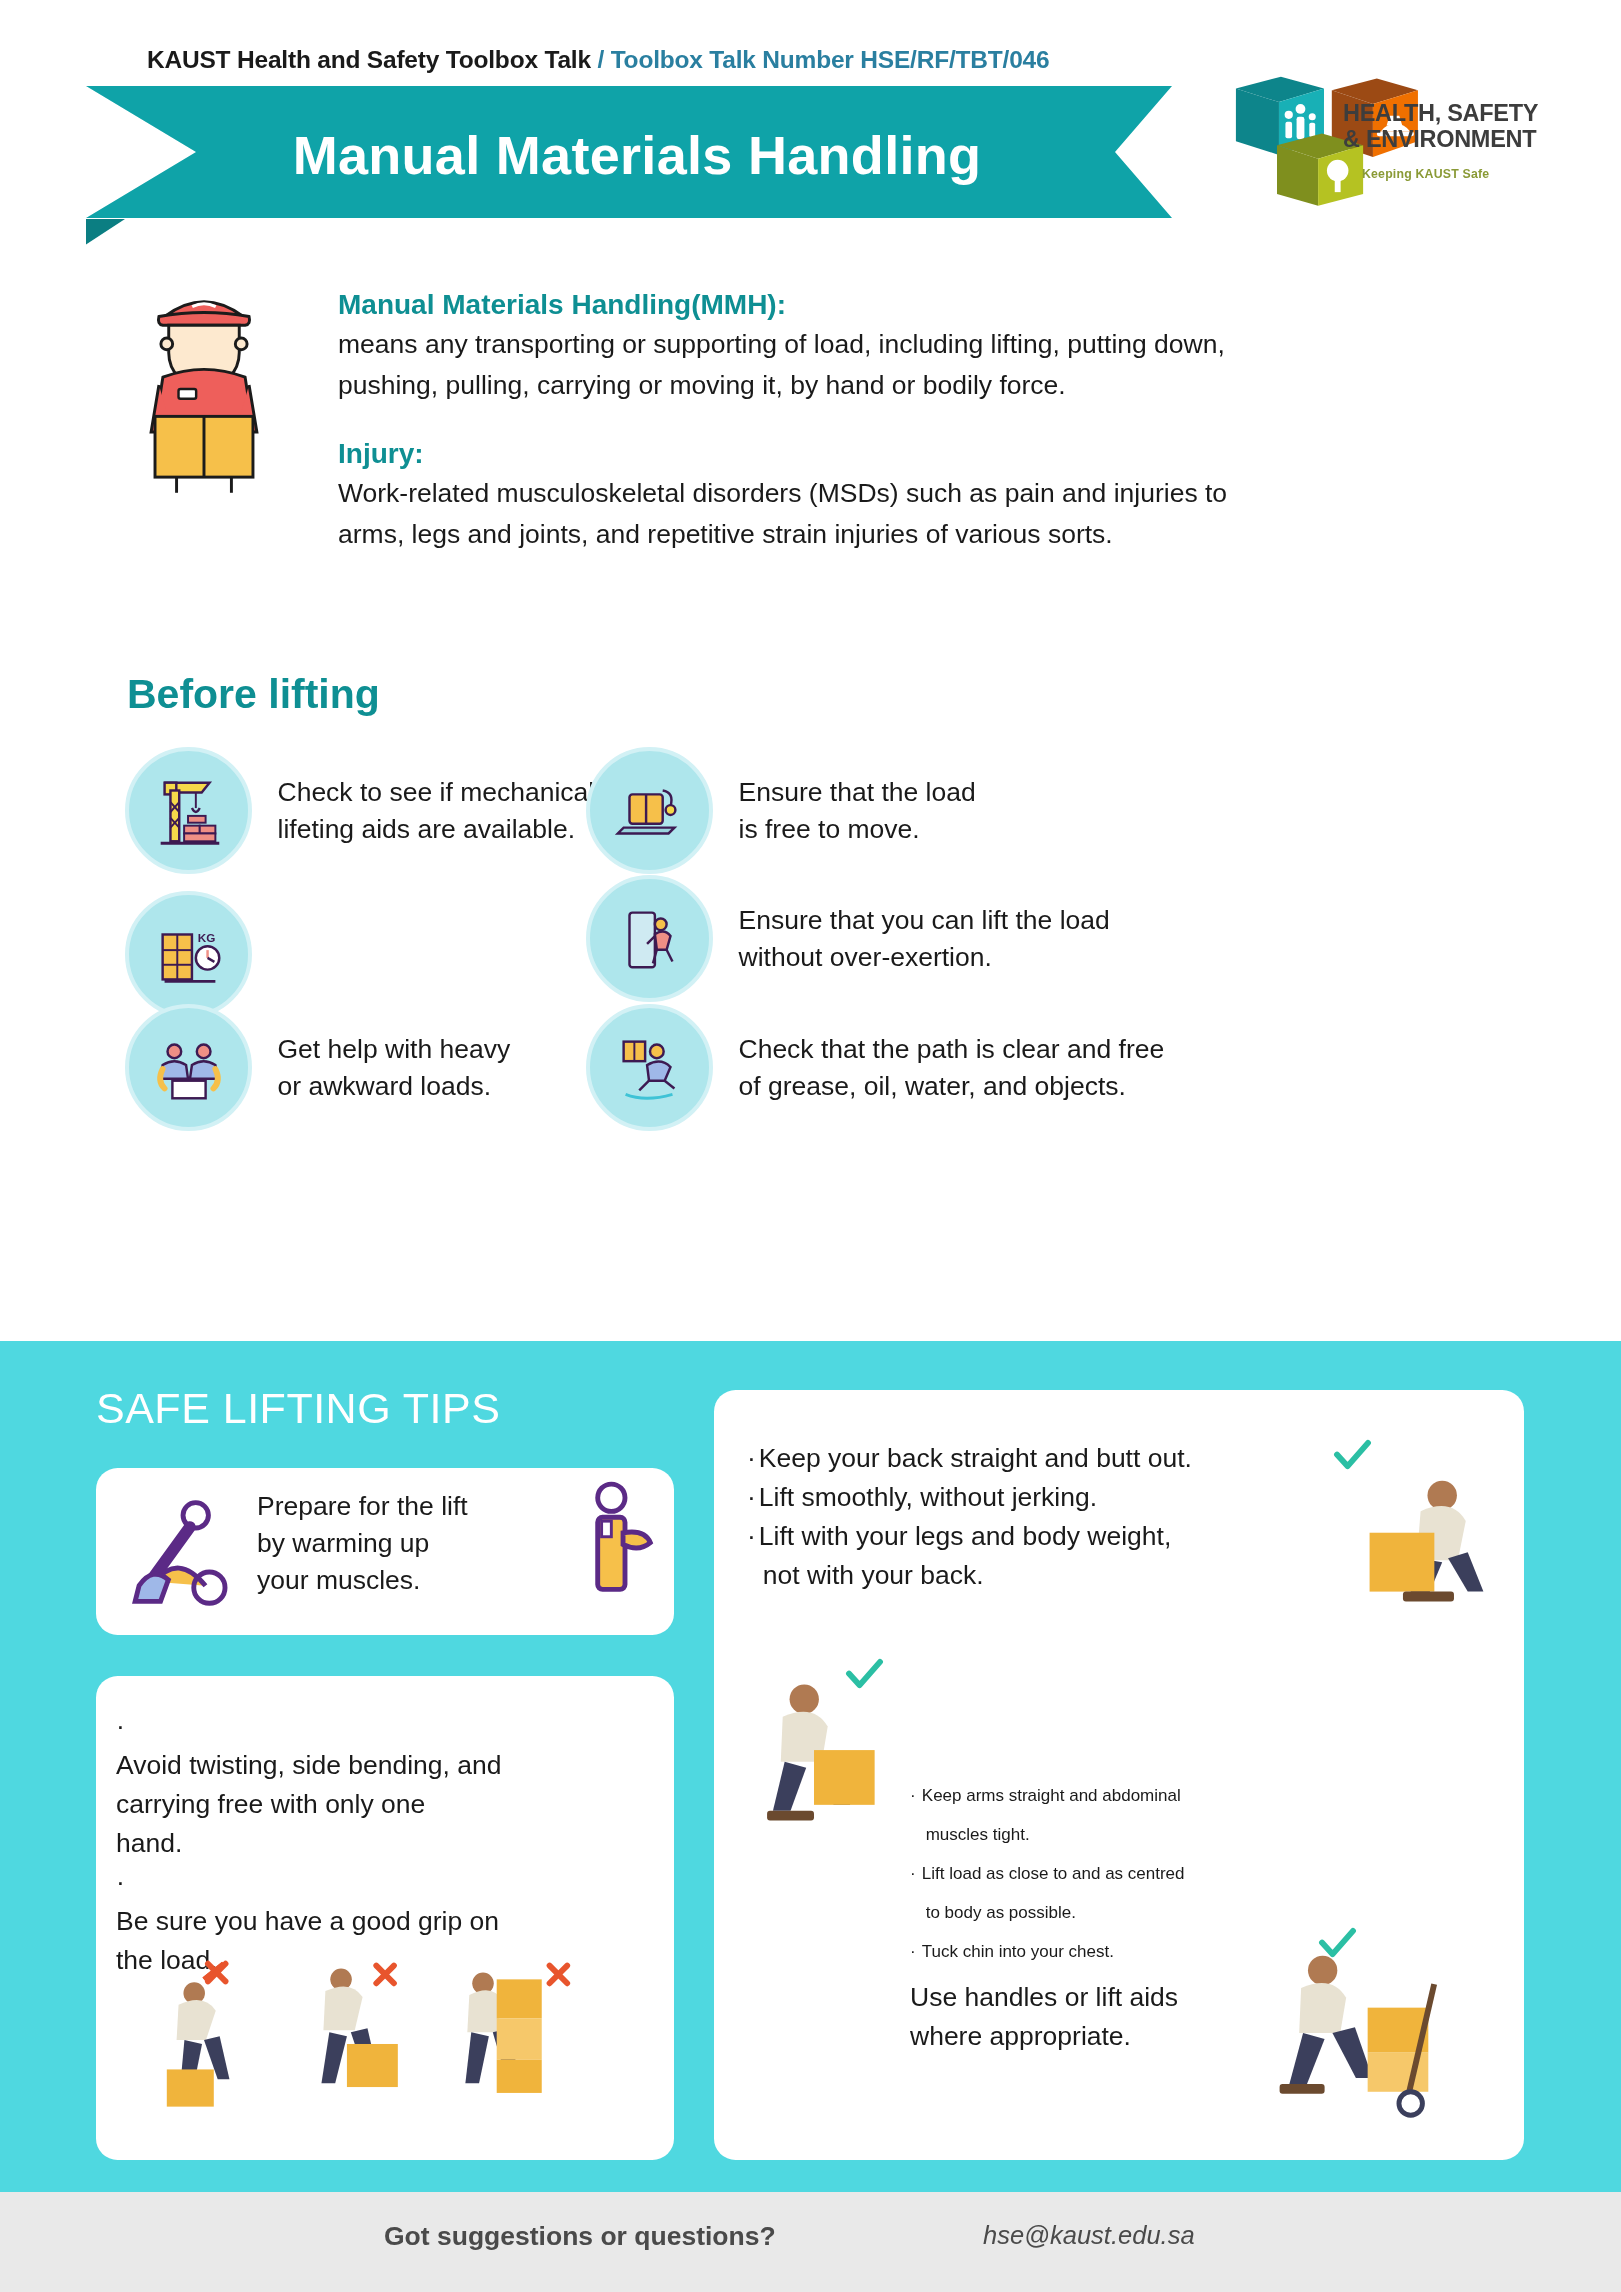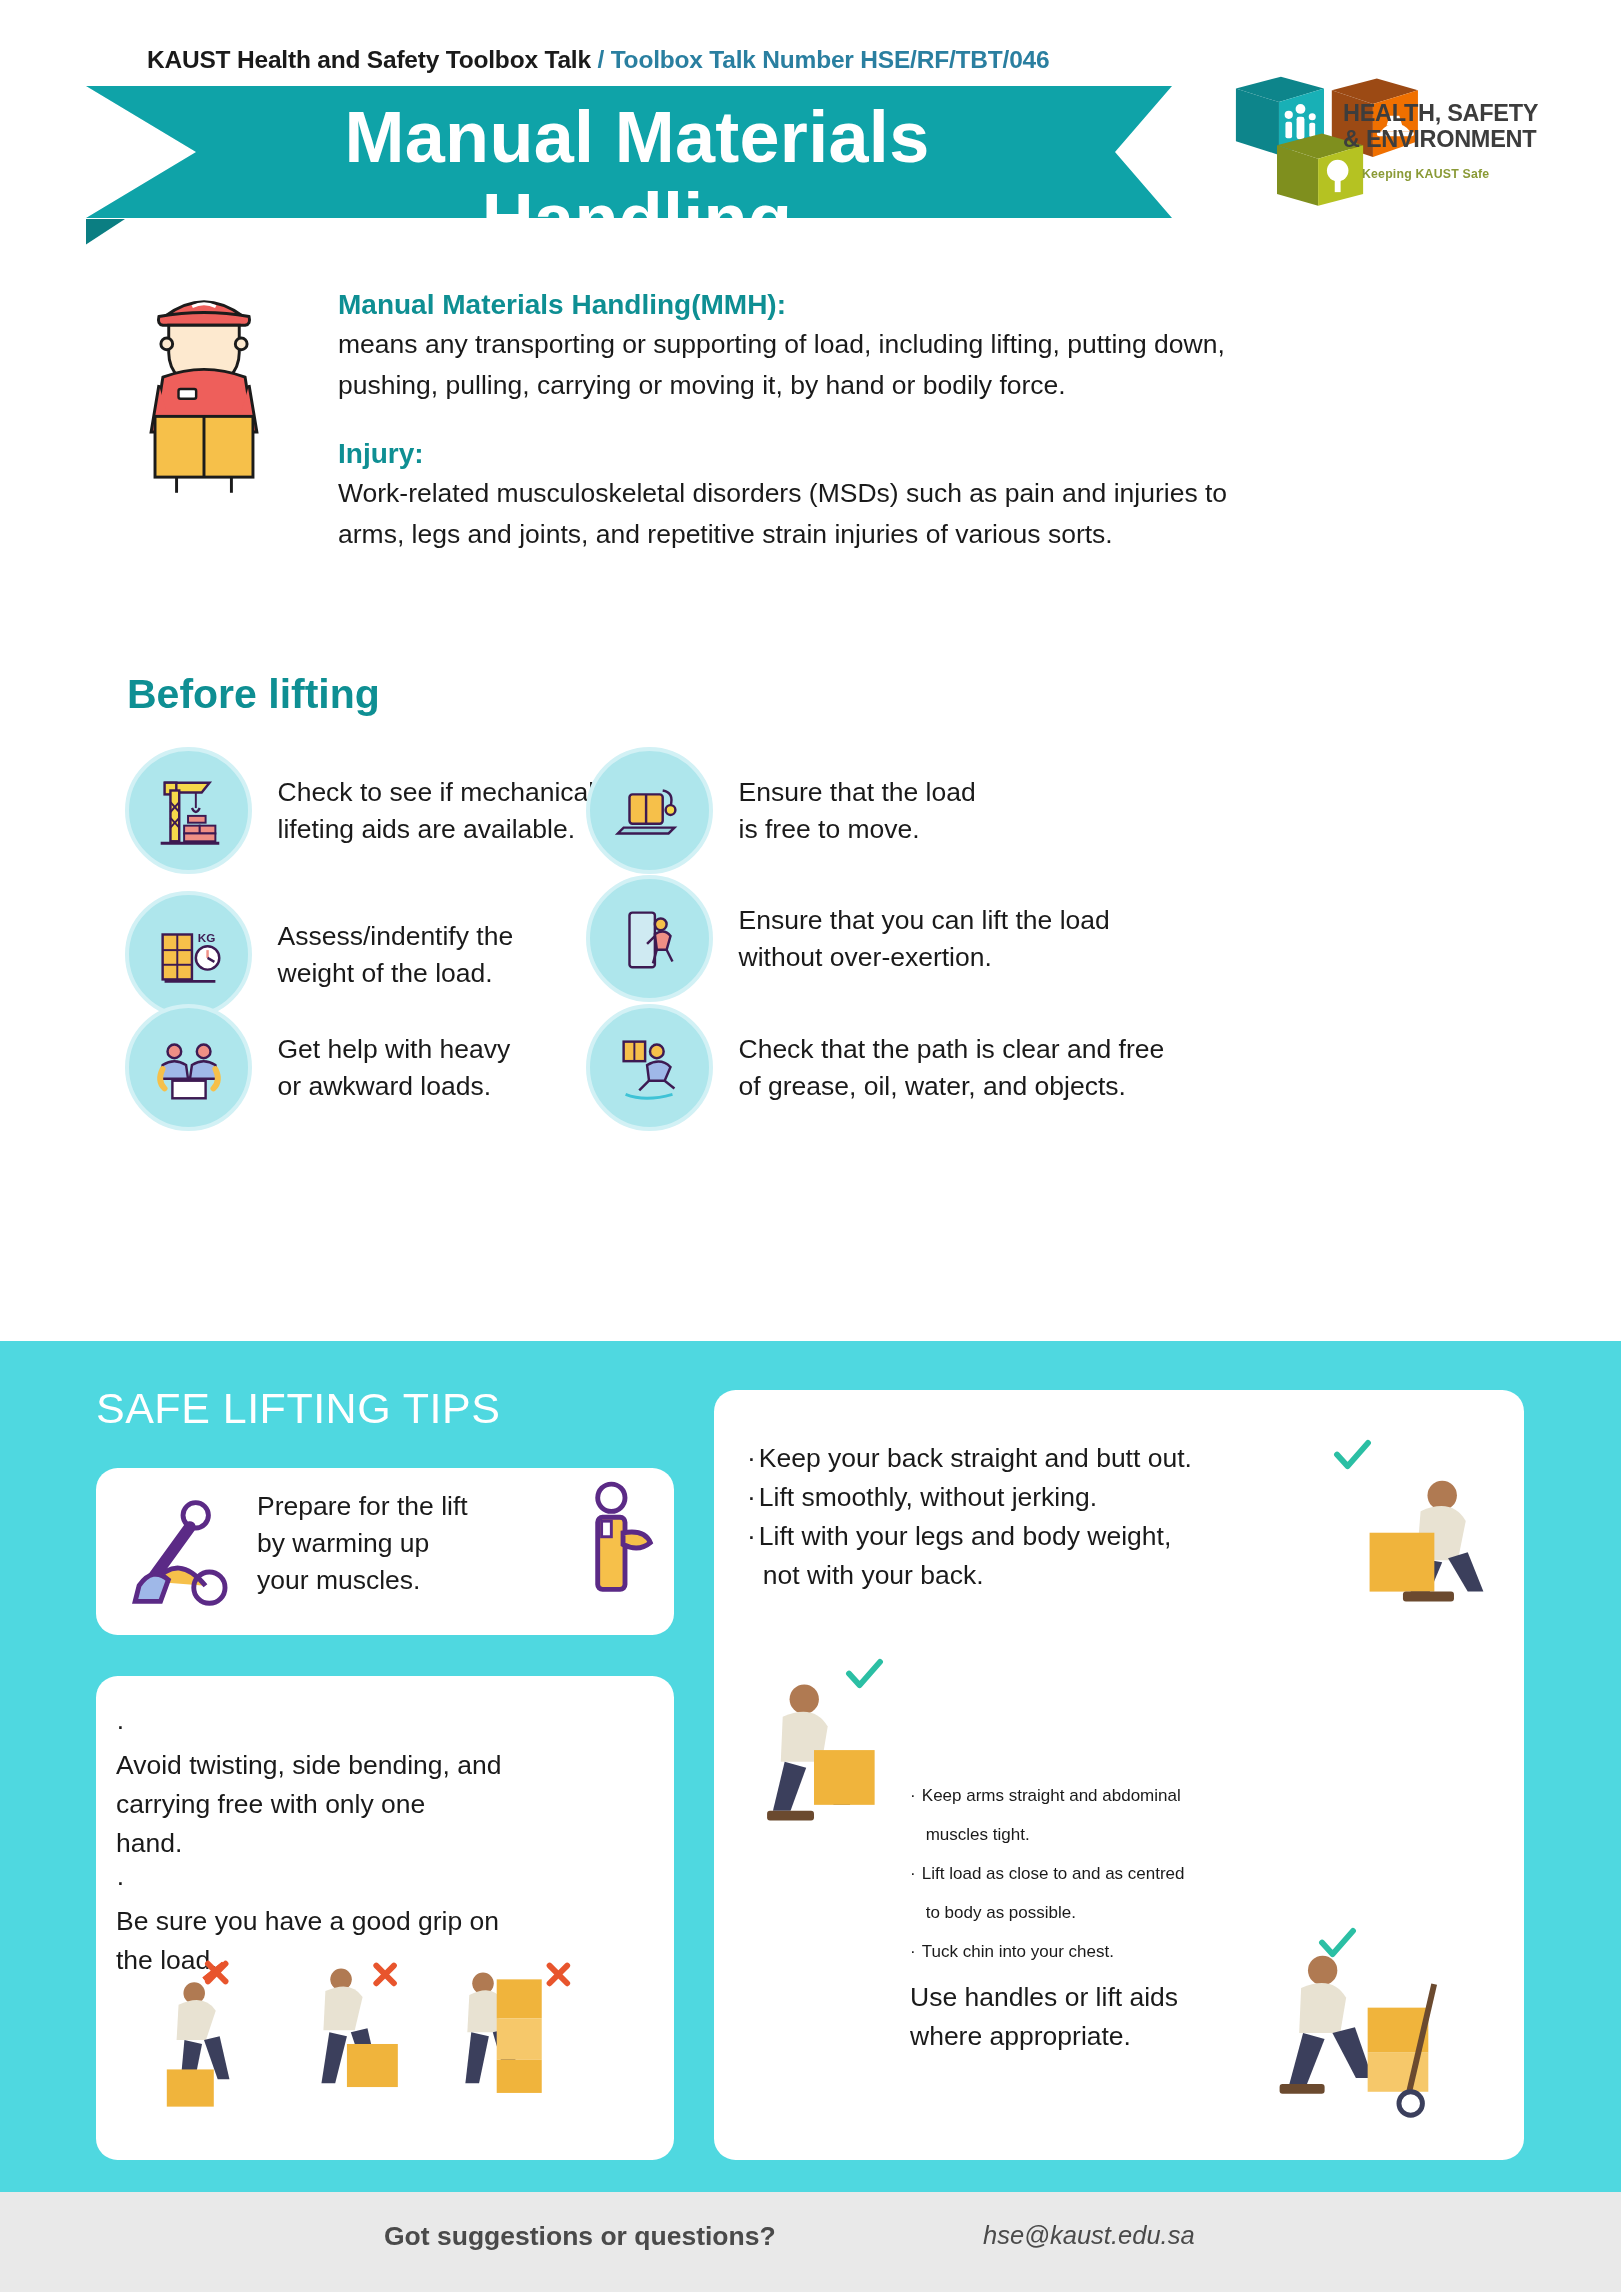--- a/index.html
+++ b/index.html
@@ -23,23 +23,23 @@
     position:absolute; left:86px; top:86px; width:1086px; height:132px;
     background:#0fa3a8;
     clip-path: polygon(0 0, 1086px 0, 1086px 0, 1029px 66px, 1086px 132px, 0 132px, 110px 66px);
   }
   .ribbon-tail-l {
     position:absolute; left:86px; top:219px; width:39px; height:25.5px;
     background:#0b7e82;
     clip-path: polygon(0 0, 100% 0, 0 100%);
   }
   .ribbon-title {
-    position:absolute; left:196px; top:96px; width:882px;
+    position:absolute; left:196px; top:124px; width:882px;
     text-align:center;
-    color:#ffffff; font-size:72px; font-weight:bold; letter-spacing:0.3px;
+    color:#ffffff; font-size:54px; font-weight:bold; letter-spacing:0.3px;
   }
 
   
   .logo { position:absolute; left:1230px; top:61px; width:323px; height:137px; }
   .logo-text {
     position:absolute; left:113px; top:40px;
     color:#3d3d3d; font-weight:bold; font-size:23.5px; line-height:25.5px;
     letter-spacing:-0.3px;
   }
   .logo-tag {
@@ -275,24 +275,20 @@
         <line x1="16" y1="38" x2="46" y2="38" stroke="#3d1a52" stroke-width="2"></line>
         <line x1="16" y1="53" x2="46" y2="53" stroke="#3d1a52" stroke-width="2"></line>
         <line x1="31" y1="22" x2="31" y2="68" stroke="#3d1a52" stroke-width="2"></line>
         <text x="52" y="30" font-family="Liberation Sans, sans-serif" font-size="12" font-weight="bold" fill="#3d1a52">KG</text>
         <circle cx="62" cy="46" r="12" fill="#ffffff" stroke="#3d1a52" stroke-width="2.5"></circle>
         <line x1="62" y1="46" x2="62" y2="38" stroke="#ef8f85" stroke-width="2.5"></line>
         <line x1="62" y1="46" x2="69" y2="50" stroke="#3d1a52" stroke-width="2.5"></line>
         <line x1="18" y1="70" x2="70" y2="70" stroke="#3d1a52" stroke-width="3"></line>
       </svg>
     </div>
-    <div class="cell-text">
-      <div>Assess/indentify the</div>
-      <div>weight of the load.</div>
-    </div>
   </div>
 
   <div class="cell" style="left:461px; top:128px;">
     <div class="circle">
       <svg width="84" height="84" viewBox="0 0 86 86">
         <rect x="22" y="16" width="26" height="56" rx="3" fill="#cfeaf2" stroke="#3d1a52" stroke-width="2.5"></rect>
         <circle cx="54" cy="28" r="6" fill="#f6c04a" stroke="#3d1a52" stroke-width="2.5"></circle>
         <path d="M48 38 q10 -6 16 2 l-4 14 h-10z" fill="#ef8f85" stroke="#3d1a52" stroke-width="2.5"></path>
         <path d="M50 54 l-4 14" stroke="#3d1a52" stroke-width="2.5" fill="none"></path>
         <path d="M60 54 l6 12" stroke="#3d1a52" stroke-width="2.5" fill="none"></path>

